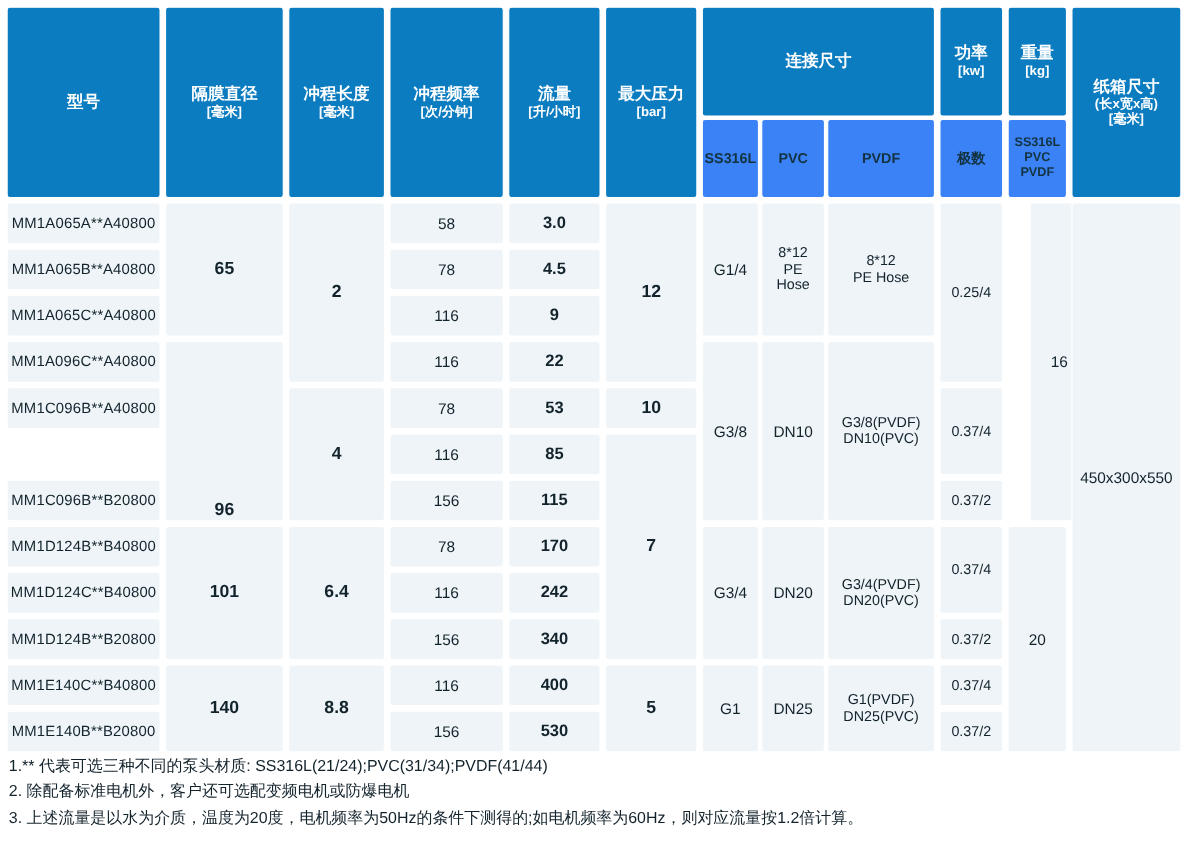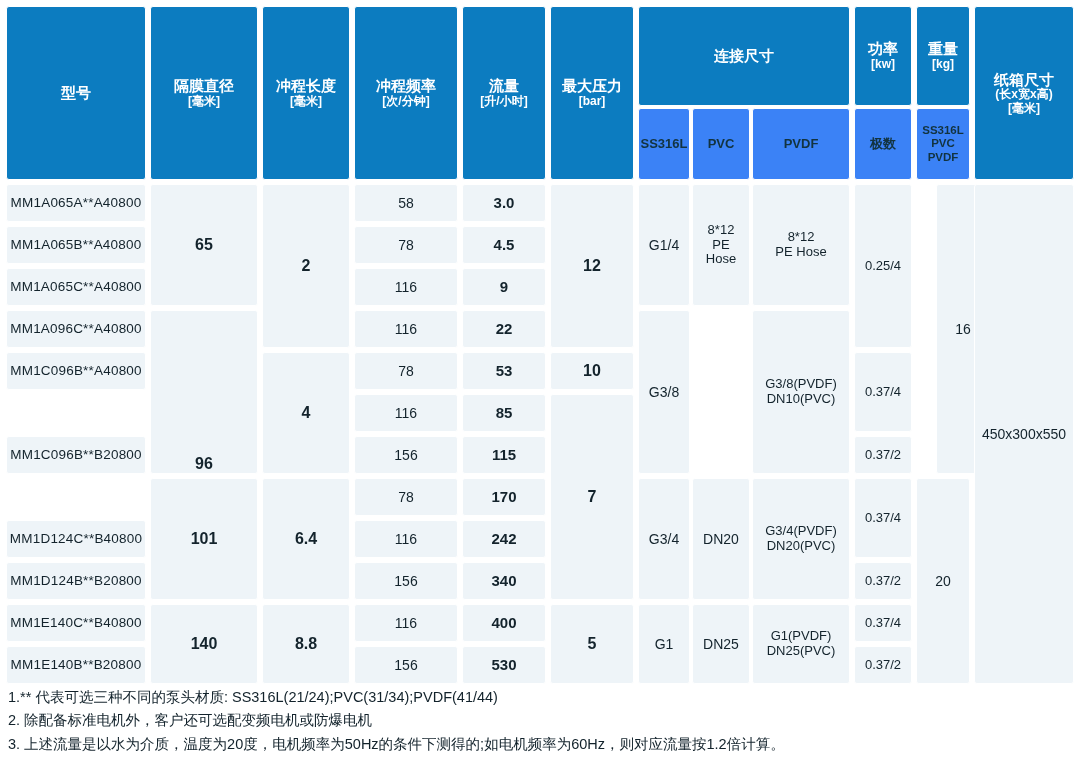--- a/index.html
+++ b/index.html
@@ -145,20 +145,23 @@
     </div>
   <div class="cell model" style="left:6px;top:310px;width:140px;height:38px;">
     <span>MM1A096C**A40800</span>
     </div>
   <div class="cell model" style="left:6px;top:352px;width:140px;height:38px;">
     <span>MM1C096B**A40800</span>
     </div>
   <div class="cell model" style="left:6px;top:436px;width:140px;height:38px;">
     <span>MM1C096B**B20800</span>
     </div>
+  <div class="cell model" style="left:6px;top:478px;width:140px;height:38px;">
+    <span>MM1D124B**B40800</span>
+    </div>
   <div class="cell model" style="left:6px;top:520px;width:140px;height:38px;">
     <span>MM1D124C**B40800</span>
     </div>
   <div class="cell model" style="left:6px;top:562px;width:140px;height:38px;">
     <span>MM1D124B**B20800</span>
     </div>
   <div class="cell model" style="left:6px;top:604px;width:140px;height:38px;">
     <span>MM1E140C**B40800</span>
     </div>
   <div class="cell model" style="left:6px;top:646px;width:140px;height:38px;">
@@ -288,20 +291,23 @@
     <span>G3/4</span>
     </div>
   <div class="cell f14" style="left:638px;top:604px;width:52px;height:80px;">
     <span>G1</span>
     </div>
 
   <div class="cell f13" style="left:692px;top:184px;width:58px;height:122px;white-space:pre-line;">
     <span>8*12
 PE
 Hose</span></div>
+  <div class="cell f14" style="left:692px;top:310px;width:58px;height:164px;">
+    <span>DN10</span>
+    </div>
   <div class="cell f14" style="left:692px;top:478px;width:58px;height:122px;">
     <span>DN20</span>
     </div>
   <div class="cell f14" style="left:692px;top:604px;width:58px;height:80px;">
     <span>DN25</span>
     </div>
 
   <div class="cell f13" style="left:752px;top:184px;width:98px;height:122px;white-space:pre-line;">
     <span>8*12
 PE Hose</span></div>

